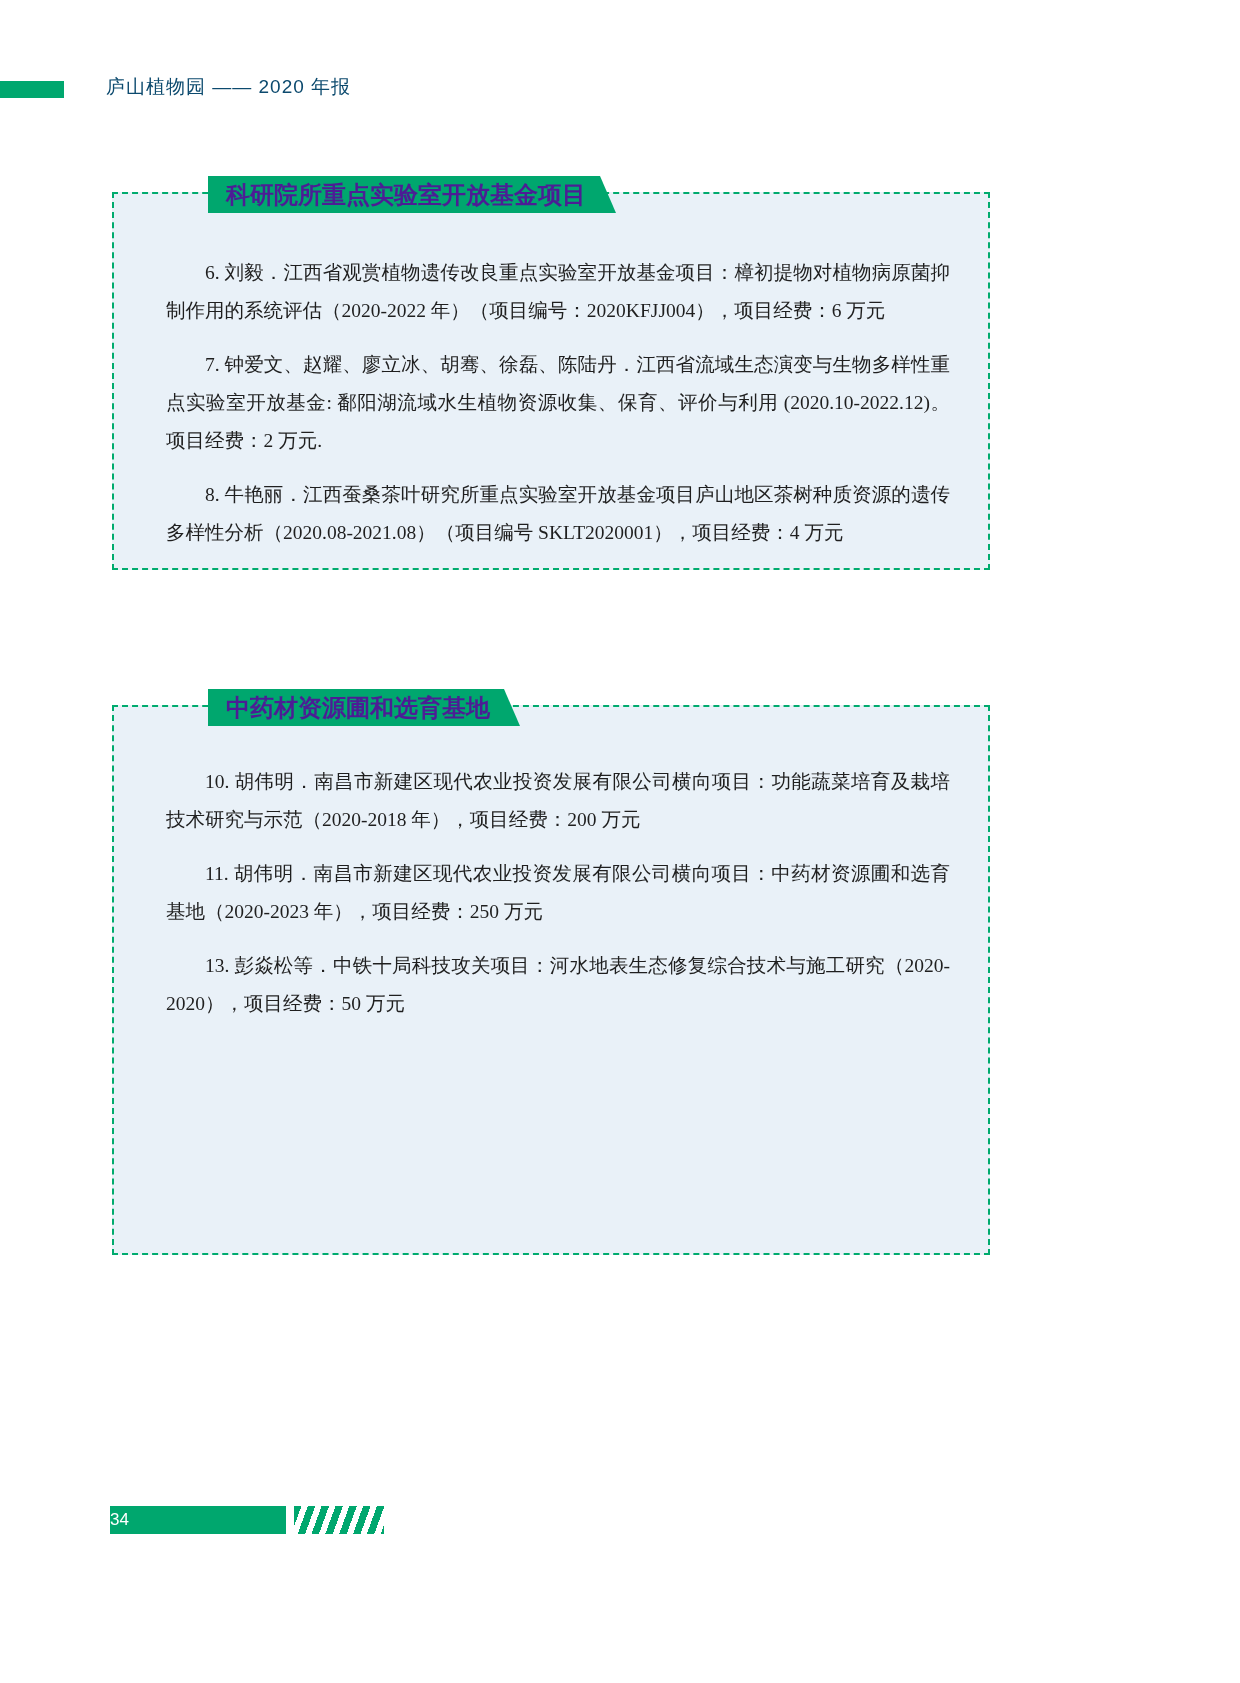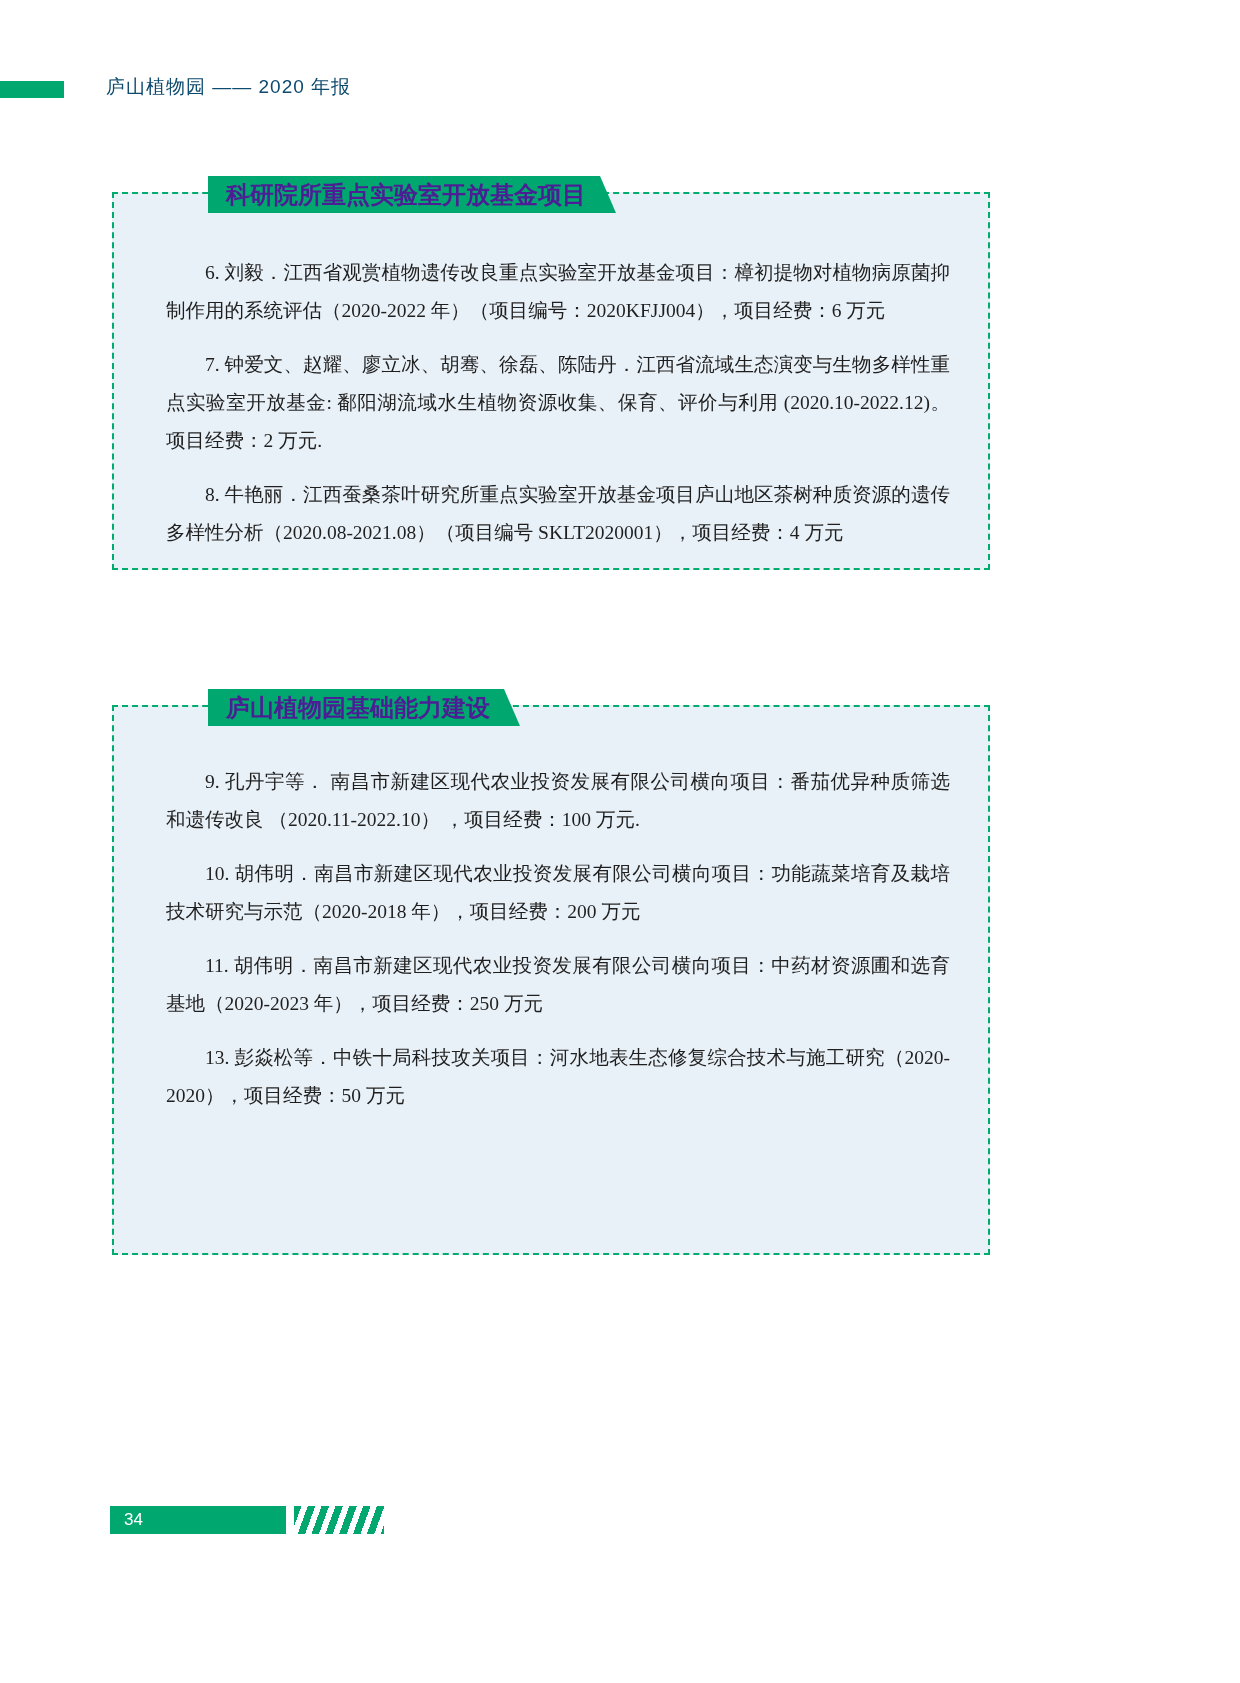--- a/index.html
+++ b/index.html
@@ -57,21 +57,21 @@
     text-indent:2em;
     color:#1f1f1f;
   }
   
   .page-number-badge{
     position:absolute;left:110px;top:1506px;width:176px;height:28px;
     background:#00a76e;
     color:#ffffff;
     font-family:"Liberation Sans","DejaVu Sans",sans-serif;
     font-size:17px;line-height:28px;
-    padding-left:14px;box-sizing:border-box;
+    box-sizing:border-box;
   }
   .footer-stripes{
     position:absolute;left:294px;top:1506px;width:90px;height:28px;
     background:repeating-linear-gradient(110deg,#00a76e 0 7px,#ffffff 7px 13px);
   }
 </style>
 </head>
 <body>
 
 <div class="page">
@@ -82,23 +82,22 @@
   <div class="section-box box-lab">
     <div class="section-banner">科研院所重点实验室开放基金项目</div>
     <div class="section-content">
       <p class="project-item">6. 刘毅．江西省观赏植物遗传改良重点实验室开放基金项目：樟初提物对植物病原菌抑制作用的系统评估（2020-2022 年）（项目编号：2020KFJJ004），项目经费：6 万元</p>
       <p class="project-item">7. 钟爱文、赵耀、廖立冰、胡骞、徐磊、陈陆丹．江西省流域生态演变与生物多样性重点实验室开放基金: 鄱阳湖流域水生植物资源收集、保育、评价与利用 (2020.10-2022.12)。项目经费：2 万元.</p>
       <p class="project-item">8. 牛艳丽．江西蚕桑茶叶研究所重点实验室开放基金项目庐山地区茶树种质资源的遗传多样性分析（2020.08-2021.08）（项目编号 SKLT2020001），项目经费：4 万元</p>
     </div>
   </div>
 
   <div class="section-box box-local">
-    <div class="section-banner">庐山植物园基础能力建设</div>
+    <div class="section-banner">中药材资源圃和选育基地</div>
     <div class="section-content">
-      <p class="project-item">9. 孔丹宇等． 南昌市新建区现代农业投资发展有限公司横向项目：番茄优异种质筛选和遗传改良 （2020.11-2022.10） ，项目经费：100 万元.</p>
       <p class="project-item">10. 胡伟明．南昌市新建区现代农业投资发展有限公司横向项目：功能蔬菜培育及栽培技术研究与示范（2020-2018 年），项目经费：200 万元</p>
       <p class="project-item">11. 胡伟明．南昌市新建区现代农业投资发展有限公司横向项目：中药材资源圃和选育基地（2020-2023 年），项目经费：250 万元</p>
       <p class="project-item">13. 彭焱松等．中铁十局科技攻关项目：河水地表生态修复综合技术与施工研究（2020-2020），项目经费：50 万元</p>
     </div>
   </div>
 
   <div class="page-number-badge">34</div>
   <div class="footer-stripes"></div>
 
 </div>

